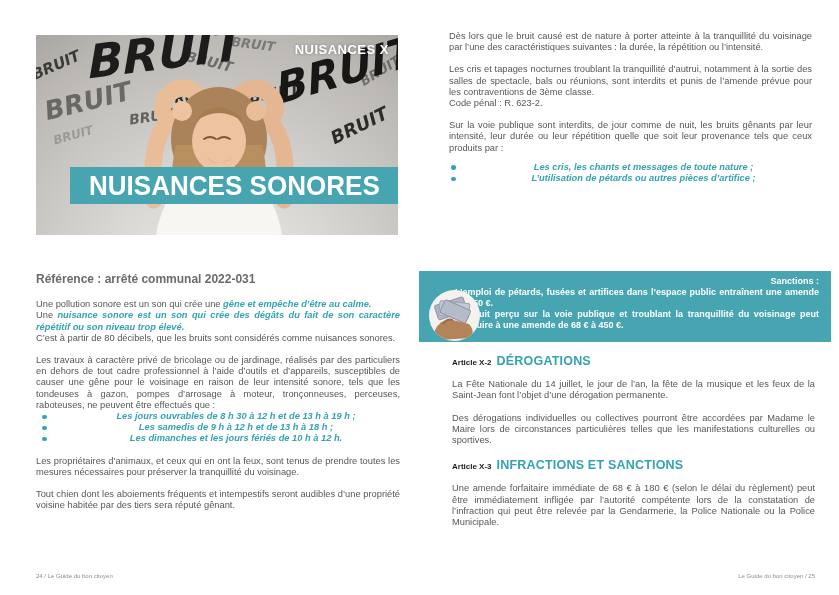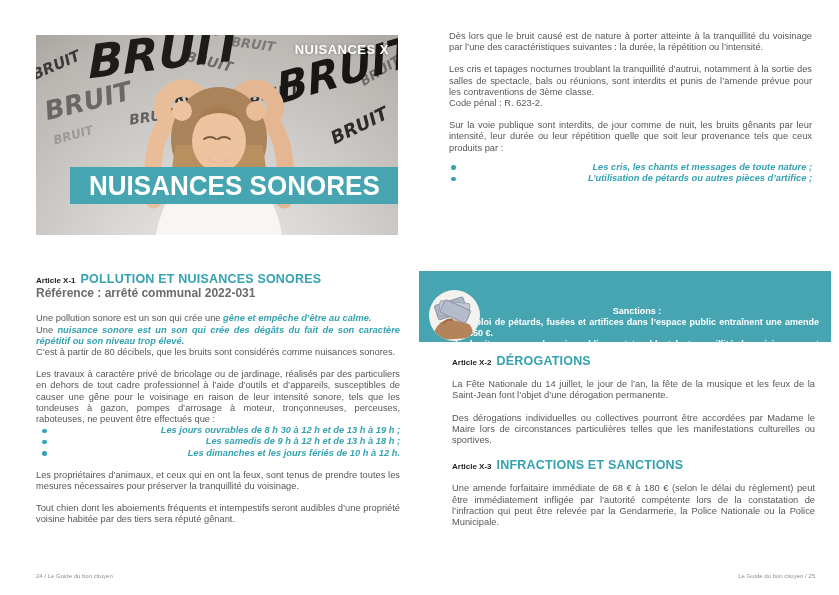--- a/index.html
+++ b/index.html
@@ -45,34 +45,34 @@
   .col-right-top{left:437px;top:31px;width:363px;margin-left:12px;}
   .col-right-bottom{left:452px;top:356px;width:363px;}
   .article-head{display:flex;align-items:baseline;gap:5px;margin:0 0 2px 0;text-align:left;}
   .article-label{font-weight:700;font-size:8px;color:#222225;white-space:nowrap;}
   .article-title{font-weight:700;font-size:12.5px;color:#35a2b1;letter-spacing:.2px;white-space:nowrap;}
   .ref-line{font-size:12px;color:#6b6b6e;margin:0 0 14px 0;text-align:left;font-weight:bold;}
   .para{margin:0 0 11px 0;}
   .para.tight{margin:0;}
   .em-teal{color:#35a2b1;font-weight:700;font-style:italic;}
   ul.bullets{list-style:none;margin:0 0 11px 0;padding:0;}
-  ul.bullets li{position:relative;color:#35a2b1;font-weight:700;font-style:italic;text-align:right;}
+  ul.bullets li{position:relative;color:#35a2b1;font-weight:700;font-style:italic;text-align:center;}
   .col-left-text ul.bullets li{padding-left:36px;}
   .col-left-text ul.bullets li::before{
     content:"";position:absolute;left:6px;top:3.5px;width:4.5px;height:4.5px;border-radius:50%;background:#35a2b1;}
   .col-right-top ul.bullets li{padding-left:26px;}
   .col-right-top ul.bullets li::before{
     content:"";position:absolute;left:2px;top:3.5px;width:4.5px;height:4.5px;border-radius:50%;background:#35a2b1;}
   
   .sanctions-box{
     position:absolute;left:419px;top:271px;width:412px;height:71px;background:#47a5b1;
     color:#ffffff;box-sizing:border-box;padding:5px 12px 5px 36px;
     font-size:9px;line-height:11px;font-weight:700;text-align:justify;
   }
-  .sanctions-box .sanc-label{display:block;text-align:center;margin-top:30px;}
+  .sanctions-box .sanc-label{display:block;text-align:right;}
   .money-circle{
     position:absolute;left:10px;top:19px;width:51px;height:51px;border-radius:50%;
     background:#f4f2ef;overflow:hidden;
   }
   
   .footer{position:absolute;font-size:6px;color:#8e8e90;top:573px;}
   .footer-left{left:36px;}
   .footer-right{right:24px;text-align:right;}
 </style>
 </head>
@@ -109,24 +109,20 @@
     </svg>
 
     <span class="chapter-label">NUISANCES X</span>
 
     <div class="title-banner" style="background:#47a5b1;">
       <span>NUISANCES SONORES</span>
     </div>
   </div>
 
   <div class="col col-left-text">
-    <div class="article-head">
-      <span class="article-label">Article X-1</span>
-      <span class="article-title">POLLUTION ET NUISANCES SONORES</span>
-    </div>
     <div class="ref-line">Référence : arrêté communal 2022-031</div>
 
     <div class="para">
       <span>Une pollution sonore est un son qui crée une </span><span class="em-teal">gêne et empêche d’être au calme.</span><br>
       <span>Une </span><span class="em-teal">nuisance sonore est un son qui crée des dégâts du fait de son caractère répétitif ou son niveau trop élevé.</span><br>
       <span>C’est à partir de 80 décibels, que les bruits sont considérés comme nuisances sonores.</span>
     </div>
 
     <div class="para tight">Les travaux à caractère privé de bricolage ou de jardinage, réalisés par des particuliers en dehors de tout cadre professionnel à l’aide d’outils et d’appareils, susceptibles de causer une gêne pour le voisinage en raison de leur intensité sonore, tels que les tondeuses à gazon, pompes d’arrosage à moteur, tronçonneuses, perceuses, raboteuses, ne peuvent être effectués que :</div>
     <ul class="bullets">

